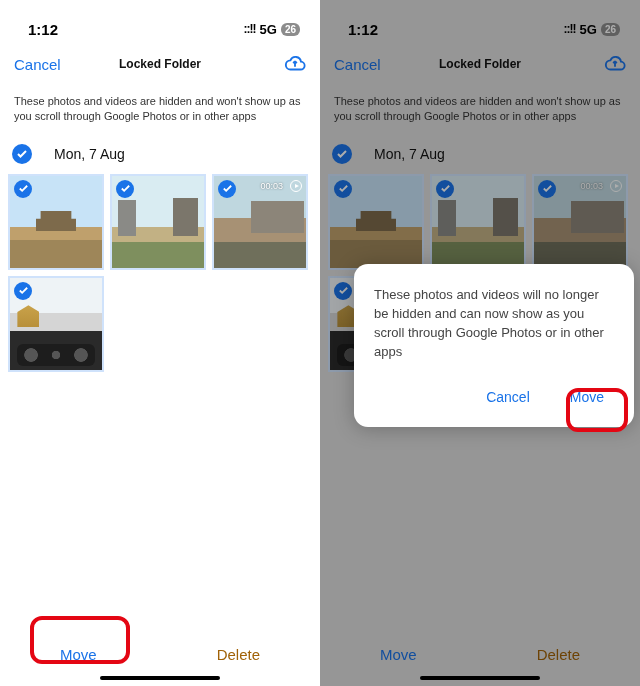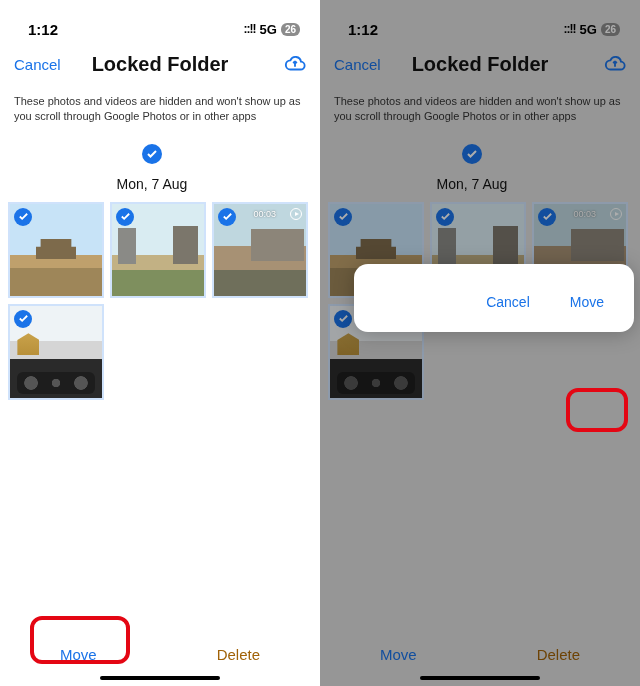--- a/index.html
+++ b/index.html
@@ -8,36 +8,36 @@
   .screen.dimmed > .layer-bg { filter: brightness(0.68); background: #ddd; }
   .layer-bg { position: relative; width: 100%; height: 100%; background: #fff; display: flex; flex-direction: column; }
 
   .status-bar { height: 44px; display: flex; align-items: center; justify-content: space-between; padding: 14px 20px 0 28px; font-size: 15px; font-weight: 600; color: #000; }
   .status-right { display: flex; align-items: center; gap: 4px; font-size: 13px; font-weight: 600; }
   .sig-dots { letter-spacing: -1px; font-size: 12px; }
   .battery-pill { background:#8c8c8c; color:#fff; font-size:10px; padding:1px 4px; border-radius:6px; font-weight:700;text-align:center; }
 
   .nav-bar { position: relative; height: 40px; display: flex; align-items: center; padding: 0 14px; }
   .nav-left { color:#1a73e8; font-size:15px; }
-  .nav-title { position:absolute; left:50%; transform:translateX(-50%); font-size:20px; font-weight:600; color:#111; }
+  .nav-title { position:absolute; left:50%; transform:translateX(-50%); font-size:12px; font-weight:600; color:#111; }
   .nav-right { margin-left:auto; color:#1a73e8; display:flex; align-items:center; }
   .cloud-icon svg { width:22px; height:22px; }
 
   .desc { padding: 10px 14px 16px 14px; font-size:11px; color:#333; line-height: 1.35; }
 
-  .date-row { display:flex; align-items:center; padding: 4px 28px 10px 12px; gap:12px;flex-direction:column; }
+  .date-row { display:flex; align-items:center; padding: 4px 28px 10px 12px; gap:22px; }
   .check-circle { width:20px; height:20px; border-radius:50%; background:#1a73e8; display:flex; align-items:center; justify-content:center; flex-shrink:0; }
   .check-circle svg { width:12px; height:12px; }
   .date-label { font-size:14px; color:#111; font-weight:500; }
 
   .grid { display:flex; flex-wrap:wrap; gap:6px; padding: 0 8px; }
   .thumb { width: 96px; height: 96px; position:relative; border:2px solid #cfe2fb; display:flex; align-items:flex-end; }
   .thumb .tsel { position:absolute; top:4px; left:4px; width:18px; height:18px; border-radius:50%; background:#1a73e8; display:flex; align-items:center; justify-content:center; z-index:2; }
   .thumb .tsel svg { width:11px; height:11px; }
-  .thumb .vid-tag { position:absolute; top:4px; right:4px; display:flex; align-items:center; gap:14px; color:#fff; font-size:9px; z-index:2; text-shadow:0 0 2px #0008; }
+  .thumb .vid-tag { position:absolute; top:4px; right:4px; display:flex; align-items:center; gap:7px; color:#fff; font-size:9px; z-index:2; text-shadow:0 0 2px #0008; }
   .thumb .vid-tag .play { width:12px;height:12px;border:1.5px solid #fff;border-radius:50%;display:flex;align-items:center;justify-content:center; }
   .thumb .vid-tag .play::after { content:""; border-left:4px solid #fff; border-top:2.5px solid transparent; border-bottom:2.5px solid transparent; margin-left:1px; }
 
   
   .ph { position:absolute; inset:0; }
   .ph1 { background: linear-gradient(#c7e3f7 55%, #bfa06c 55% 70%, #9e8659 70%); }
   .ph1::after { content:""; position:absolute; left:28%; top:38%; width:44%; height:22%; background:#7d6a4b; clip-path: polygon(0 100%,0 40%,12% 40%,12% 0,88% 0,88% 40%,100% 40%,100% 100%); }
   .ph2 { background: linear-gradient(#d9ecf2 55%, #c2b184 55% 72%, #7e8f5e 72%); }
   .ph2::before { content:""; position:absolute; left:6%; top:26%; width:20%; height:40%; background:#8a8a86; }
   .ph2::after  { content:""; position:absolute; right:6%; top:24%; width:28%; height:42%; background:#7b766b; }
@@ -219,20 +219,21 @@
     </div>
 
     <div class="bottom-bar">
       <span class="btn-move">Move</span>
       <span class="btn-delete">Delete</span>
     </div>
     <div class="home-ind"></div>
   </div>
 
   <div class="dialog">
+    <div class="dialog-body">These photos and videos will no longer be hidden and can now show as you scroll through Google Photos or in other apps</div>
     <div class="dialog-actions">
       <span class="dlg-cancel">Cancel</span>
       <span class="dlg-move">Move</span>
     </div>
   </div>
 
   <div class="highlight-box" style="right:12px; top:388px; width:62px; height:44px;"></div>
 </div>
 
 </body></html>

